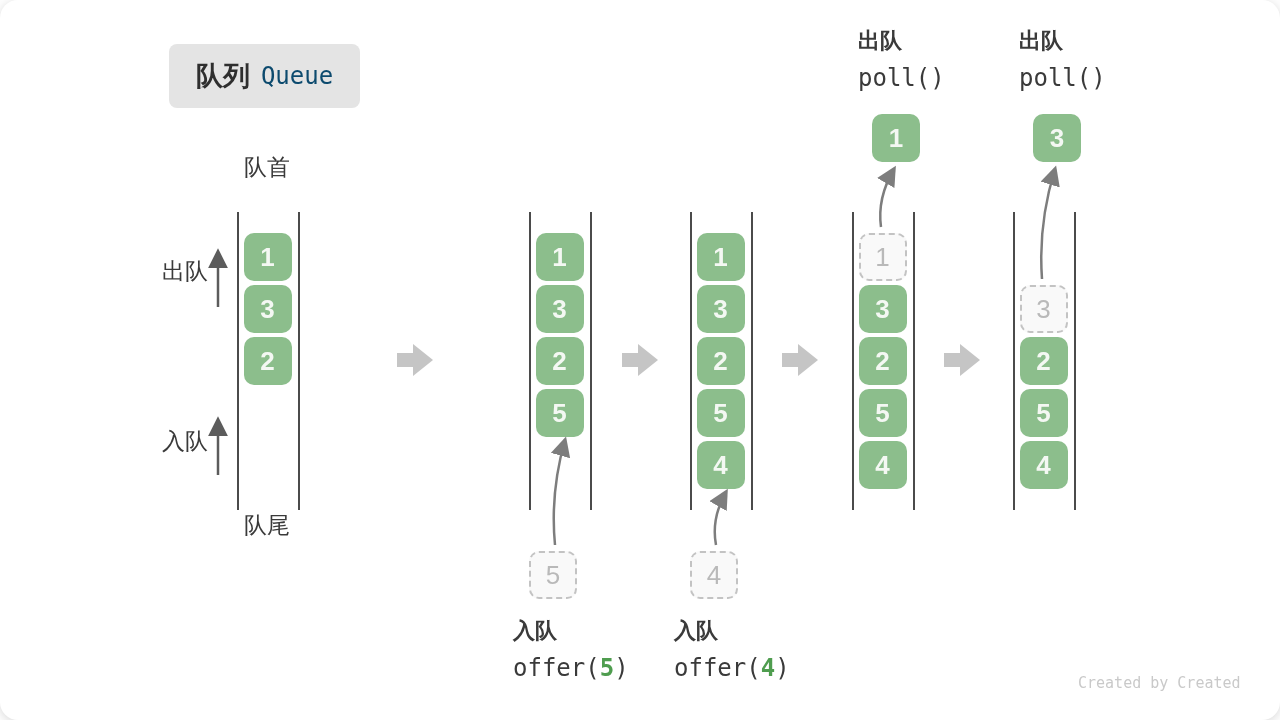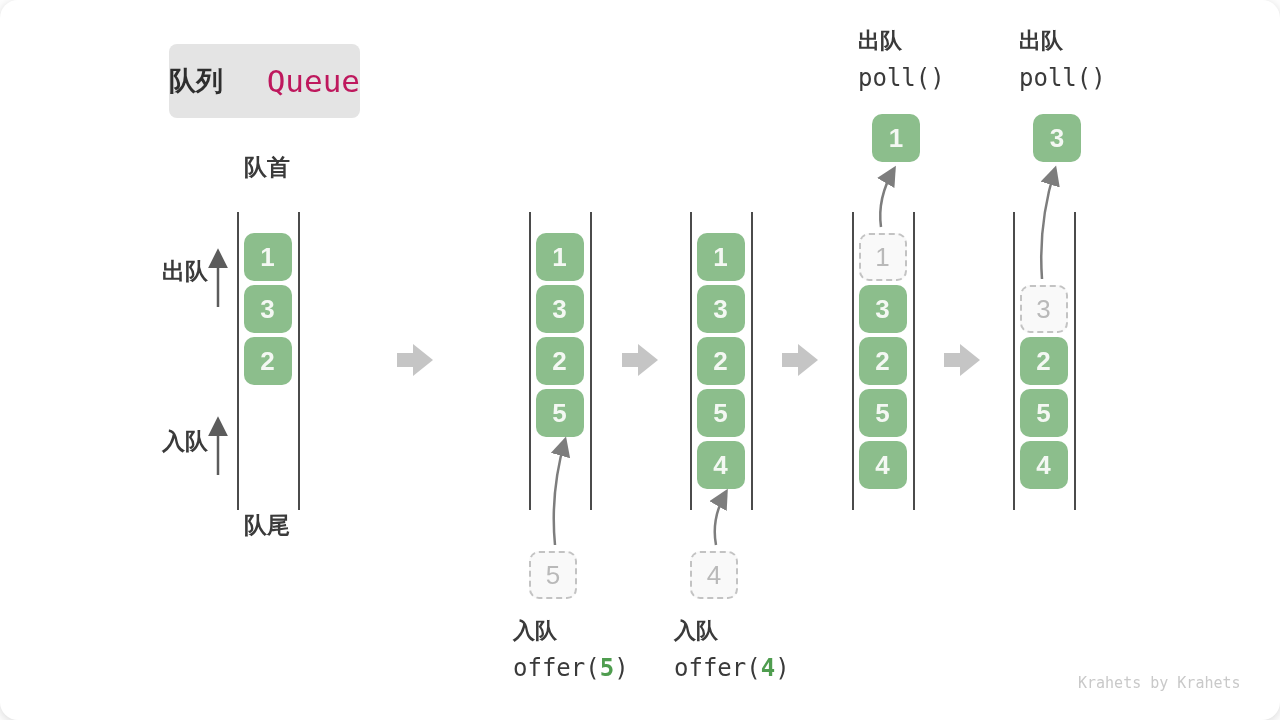--- a/index.html
+++ b/index.html
@@ -2,28 +2,28 @@
 <html style="--box-green: #8CBE8C; --code-green: #4F9D4F; --text-dark: #3A3A3A; --wall: #4B4B4B; --title-bg: #E4E4E4; --ghost-border: #C3C3C3; --ghost-text: #B9B9B9; --flow-arrow: #C5C5C5; --curve-arrow: #7D7D7D; --side-arrow: #5C5C5C; --watermark: #C9C9C9;"><head>
 <meta charset="utf-8">
 <style>
   html,body{margin:0;padding:0;background:#fdfdfd;}
   .card{
     position:relative;width:1280px;height:720px;background:#ffffff;
     border-radius:18px;box-shadow:0 2px 10px rgba(0,0,0,.14);
     overflow:hidden;font-family:"Liberation Sans",sans-serif;
   }
   .title-box{
-    position:absolute;left:169px;top:44px;width:191px;height:74px;
+    position:absolute;left:169px;top:44px;width:191px;height:64px;
     background:var(--title-bg,#e4e4e4);border-radius:8px;
-    display:flex;align-items:center;justify-content:space-between;gap:11px;
+    display:flex;align-items:center;justify-content:center;gap:11px;
   }
   .title-zh{font-size:27px;font-weight:700;color:#2e2e2e;}
-  .title-en{font-family:"DejaVu Sans Mono",monospace;font-size:31px;color:#be185d;}
+  .title-en{font-family:"DejaVu Sans Mono",monospace;font-size:24px;color:#0c4a6e;}
   .cjk-label{
-    position:absolute;font-size:23px;font-weight:700;color:var(--text-dark,#3a3a3a);
+    position:absolute;font-size:23px;font-weight:400;color:var(--text-dark,#3a3a3a);
     white-space:nowrap;line-height:1.2;
   }
   .front{left:267px;top:154px;transform:translateX(-50%);}
   .rear{left:267px;top:512px;transform:translateX(-50%);}
   .dequeue-side{left:162px;top:258px;}
   .enqueue-side{left:162px;top:428px;}
   .queue-wall{position:absolute;width:2px;background:var(--wall,#4b4b4b);}
   .qbox{
     position:absolute;width:48px;height:48px;border-radius:10px;
     display:flex;align-items:center;justify-content:center;
@@ -131,14 +131,14 @@
       <path d="M 881 227 Q 877 198 894 169" fill="none" stroke="#7D7D7D" stroke-width="2.5" marker-end="url(#ah-curve)"></path>
       <path d="M 1042 279 Q 1038 224 1055 169" fill="none" stroke="#7D7D7D" stroke-width="2.5" marker-end="url(#ah-curve)"></path>
       <polygon points="397,353 413,353 413,344 433,360 413,376 413,367 397,367" fill="#C5C5C5"></polygon>
       <polygon points="622,353 638,353 638,344 658,360 638,376 638,367 622,367" fill="#C5C5C5"></polygon>
       <polygon points="782,353 798,353 798,344 818,360 798,376 798,367 782,367" fill="#C5C5C5"></polygon>
       <polygon points="944,353 960,353 960,344 980,360 960,376 960,367 944,367" fill="#C5C5C5"></polygon>
       <path d="M 218 307 L 218 252" fill="none" stroke="#5C5C5C" stroke-width="2.5" marker-end="url(#ah-side)"></path>
       <path d="M 218 475 L 218 420" fill="none" stroke="#5C5C5C" stroke-width="2.5" marker-end="url(#ah-side)"></path>
     </svg>
 
-  <div class="watermark">Krahets by Krahets</div>
+  <div class="watermark">Created by Created</div>
 </div>
 
 </body></html>

